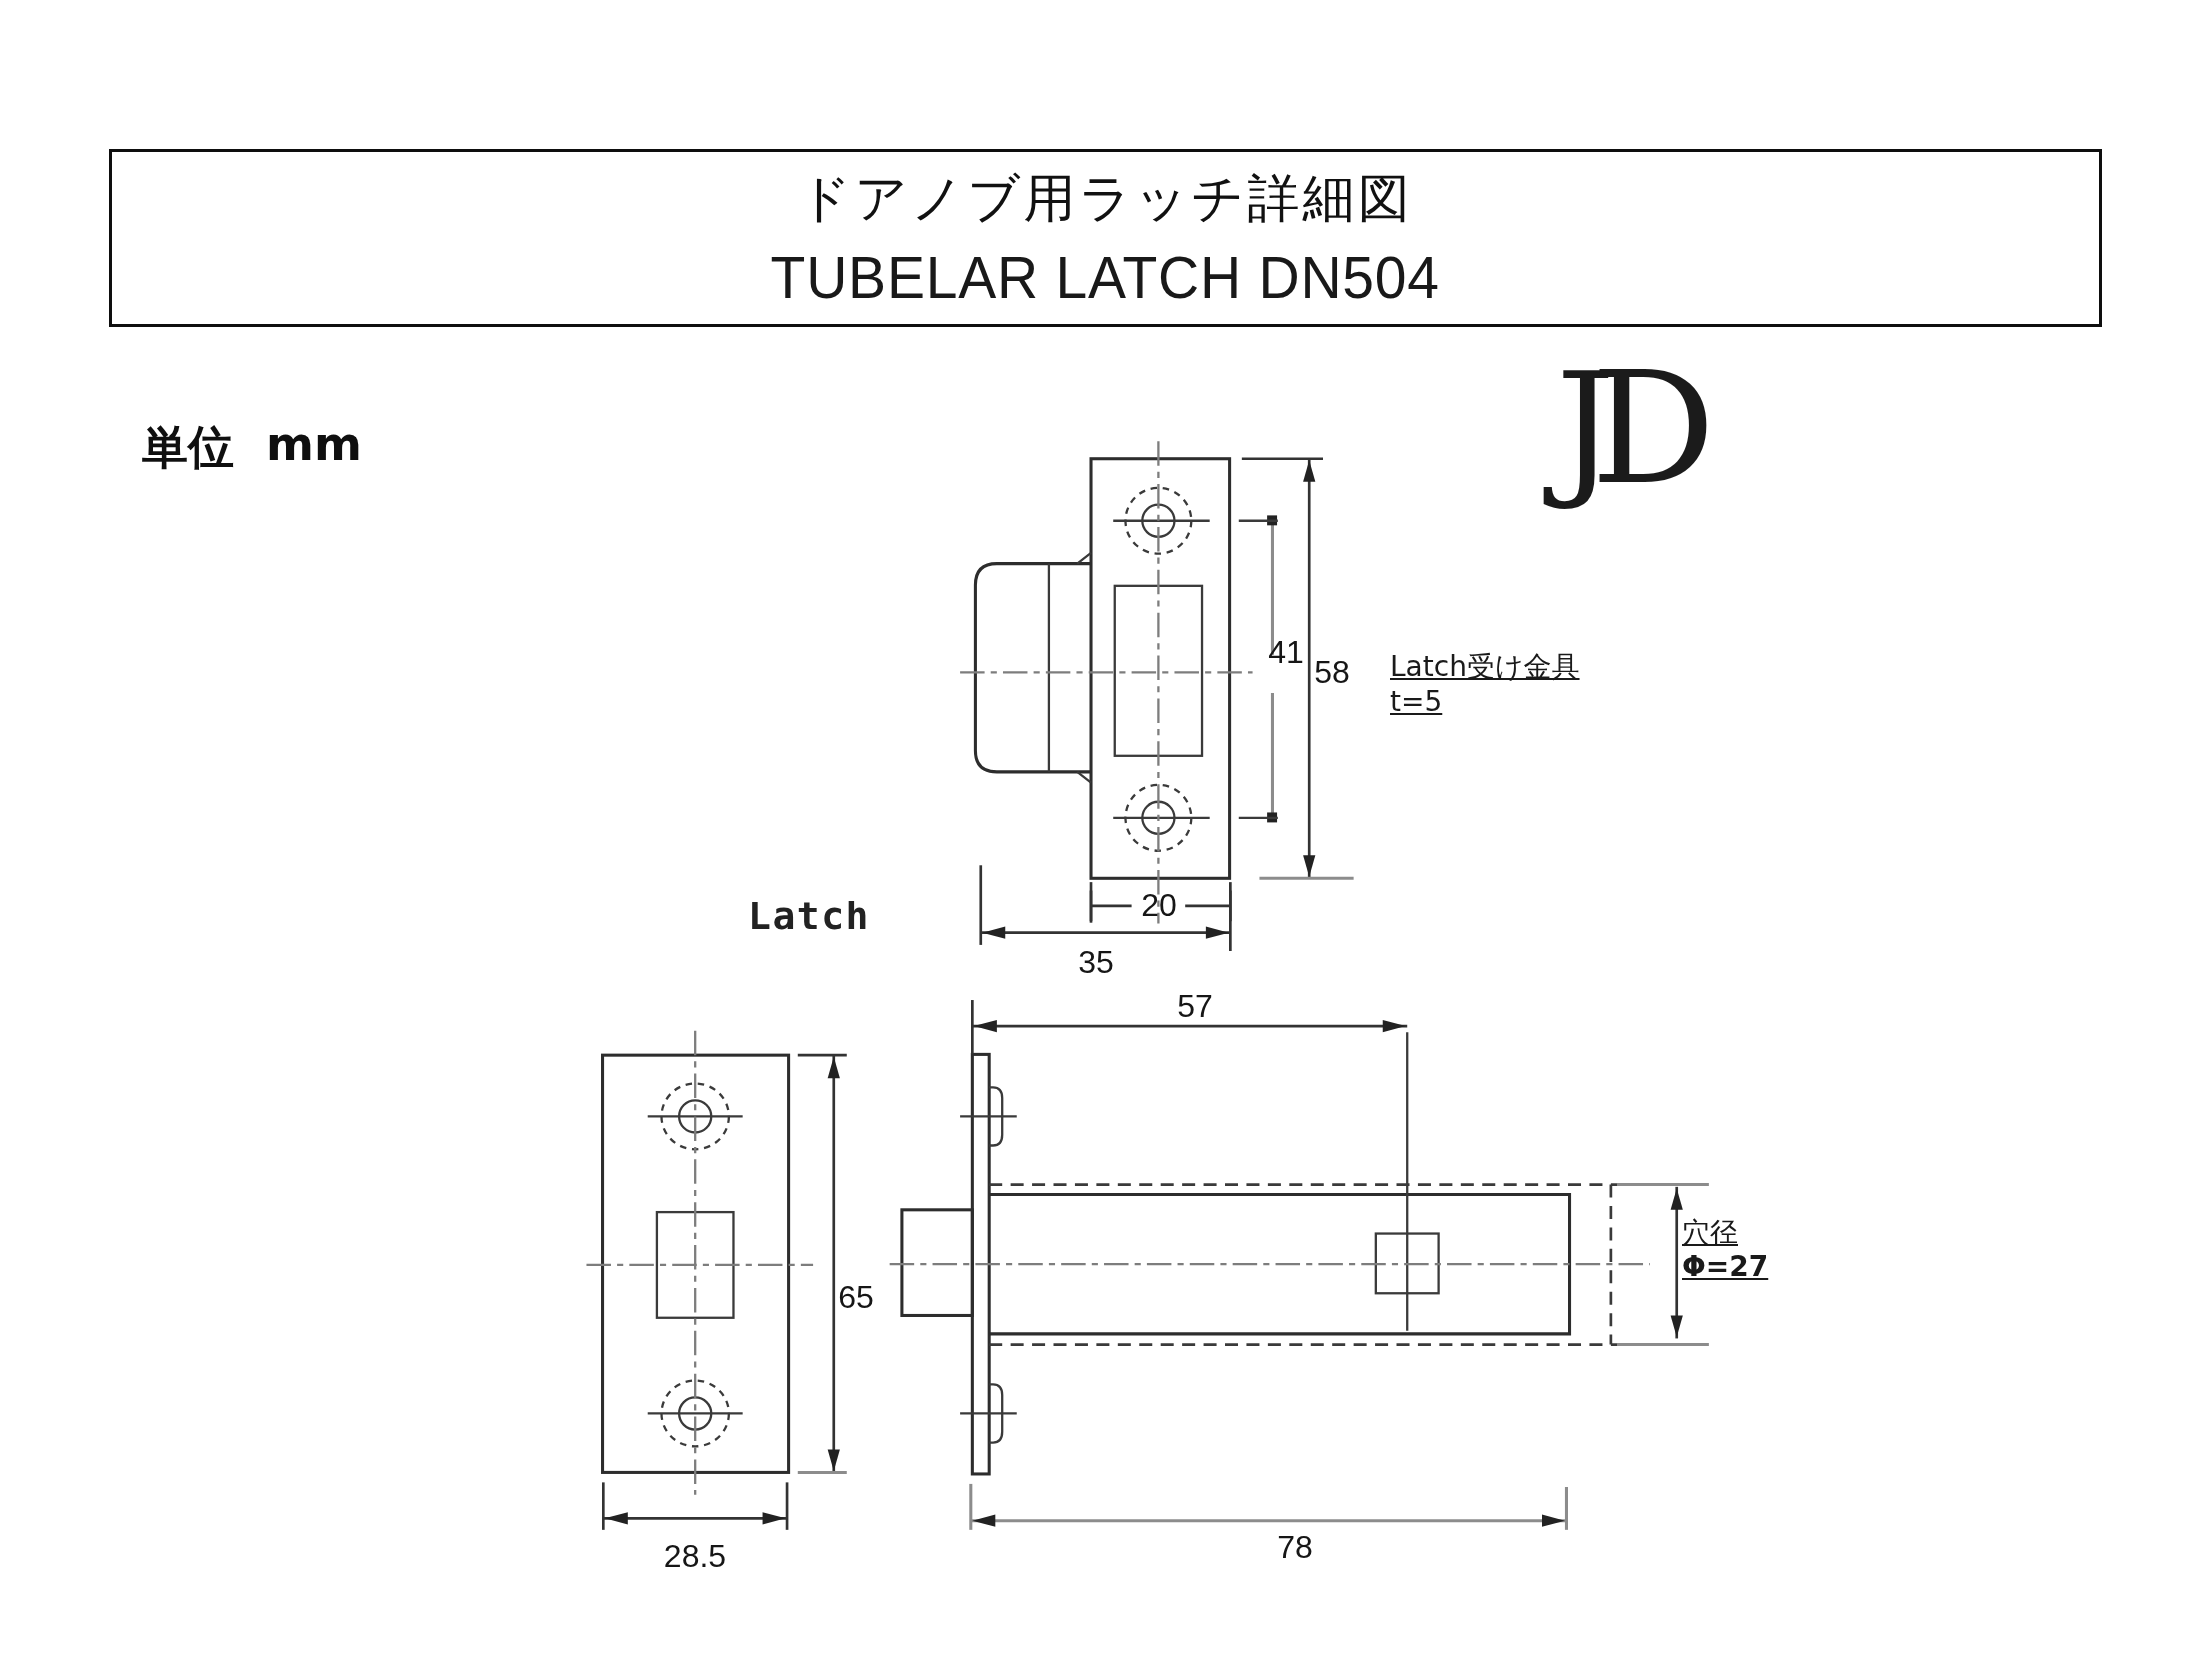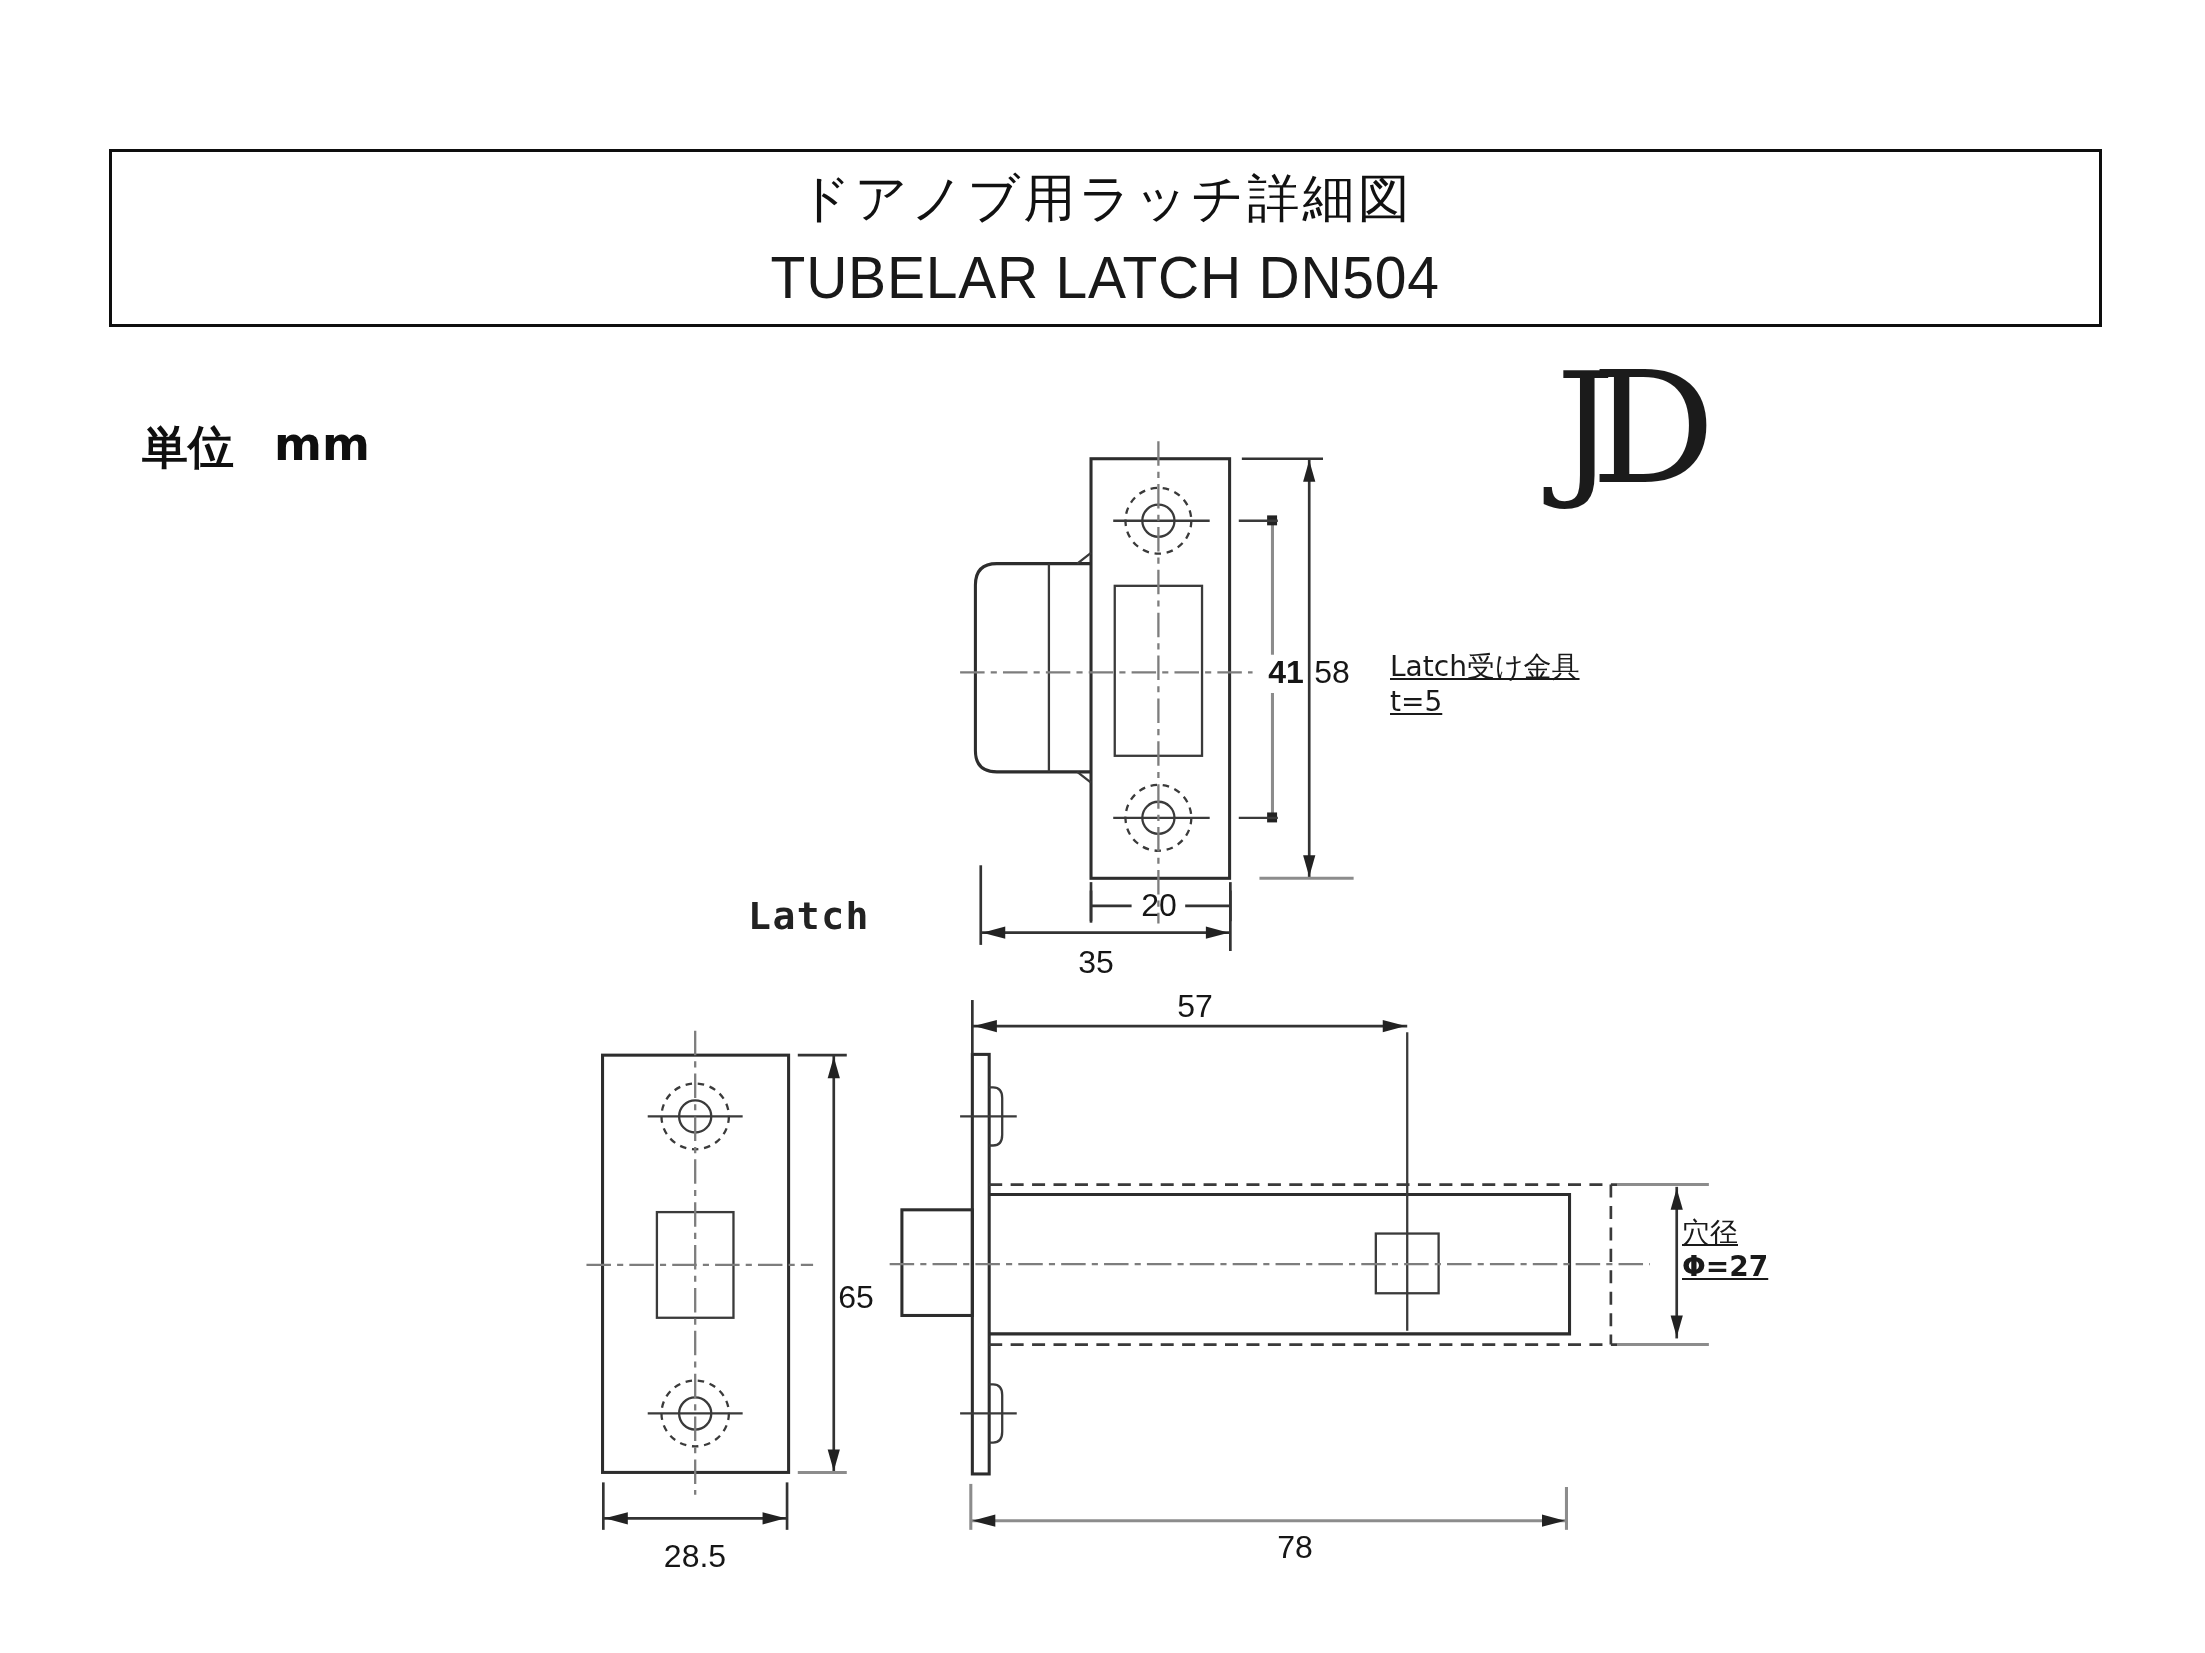--- a/index.html
+++ b/index.html
@@ -9,21 +9,21 @@
   
   .title-box{position:absolute;left:109px;top:149px;width:1993px;height:178px;
     border:3.8px solid #0e0e0e;box-sizing:border-box;display:flex;flex-direction:column;
     align-items:center;justify-content:center;gap:9.2px;background:#fff;}
   .title-jp{font-size:52px;font-weight:500;letter-spacing:3.1px;color:#111;
     font-family:"DejaVu Sans",sans-serif;}
   .title-en{font-size:60px;font-weight:400;color:#191919;letter-spacing:0.8px;
     transform:scaleX(0.95);font-family:"Liberation Sans",sans-serif;}
 
   
-  .unit{position:absolute;left:142px;top:417px;display:flex;gap:40px;
+  .unit{position:absolute;left:142px;top:417px;display:flex;gap:32px;
     font-size:46px;font-weight:700;color:#0f0f0f;font-family:"DejaVu Sans",sans-serif;}
 
   
   .logo{position:absolute;left:1556px;top:351px;width:536px;height:145px;}
   .monogram{position:absolute;left:0;top:0;width:165px;height:142px;color:#1b1b1b;
     font-family:"DejaVu Serif",serif;}
   .mono-d{position:absolute;left:35px;top:0;font-size:155px;line-height:1;}
   .mono-j{position:absolute;left:0;top:3.1px;font-size:147px;line-height:1;}
   .wordmark{position:absolute;left:170px;top:77px;font-size:49px;letter-spacing:6.9px;
     font-weight:400;color:#242424;font-family:"Liberation Sans",sans-serif;}
@@ -176,21 +176,21 @@
     <polygon class="arrow" points="2190,1746 2182,1718 2198,1718"></polygon>
 
     <line class="dimgray" x1="1268" y1="1938" x2="1268" y2="1998"></line>
     <line class="dimgray" x1="2046" y1="1942" x2="2046" y2="1998"></line>
     <line class="dimgray" x1="1268" y1="1986" x2="2046" y2="1986" stroke-width="5"></line>
     <polygon class="arrow" points="1270,1986 1300,1978 1300,1994"></polygon>
     <polygon class="arrow" points="2044,1986 2014,1978 2014,1994"></polygon>
   </g>
 </svg>
 
-<div class="dim" style="left:1286px;top:672px;font-weight:bold;">41</div>
+<div class="dim" style="left:1286px;top:652px;">41</div>
 <div class="dim" style="left:1332px;top:672px;">58</div>
 <div class="dim" style="left:1159px;top:905px;">20</div>
 <div class="dim" style="left:1096px;top:962px;">35</div>
 <div class="dim" style="left:1195px;top:1006px;">57</div>
 <div class="dim" style="left:856px;top:1272px;margin-top:25px;">65</div>
 <div class="dim" style="left:695px;top:1556px;">28.5</div>
 <div class="dim" style="left:1295px;top:1547px;">78</div>
 
 <div class="latch-label" style="left:809px;top:916px;">Latch</div>
 <div class="note" style="left:1390px;top:648px;">Latch受け金具</div>

